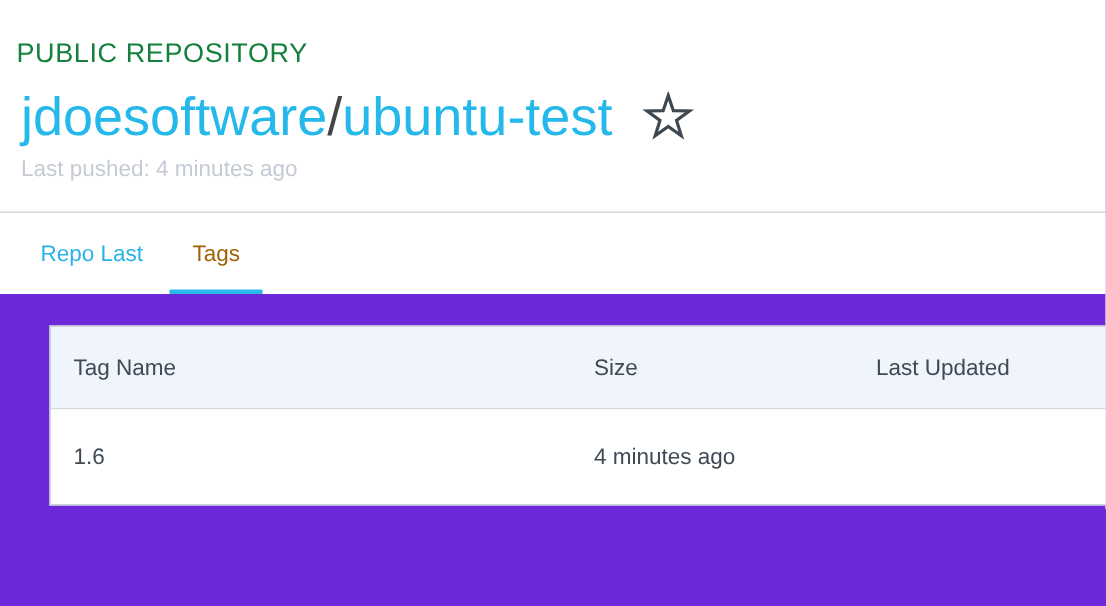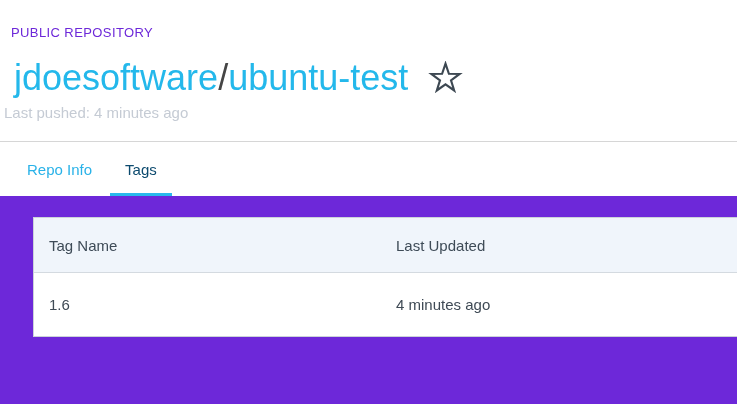--- a/index.html
+++ b/index.html
@@ -9,23 +9,23 @@
     height: 404px;
     background: #ffffff;
     font-family: "Liberation Sans", "DejaVu Sans", sans-serif;
     overflow: hidden;
     position: relative;
   }
   .overline {
     position: absolute;
     left: 11px;
     top: 25px;
-    font-size: 13px;
+    font-size: 18px;
     letter-spacing: 0.4px;
-    color: #6d28d9;
+    color: #15803d;
   }
   .repo-title {
     position: absolute;
     left: 10px;
     top: 53px;
     font-size: 36px;
     font-weight: 400;
     color: #24b8eb;
     white-space: nowrap;
   }
@@ -39,21 +39,21 @@
     width: 35px;
     height: 35px;
     background: none;
     border: none;
     padding: 0;
     cursor: pointer;
   }
   .star-btn svg { display: block; }
   .last-pushed {
     position: absolute;
-    left: 4px;
+    left: 14px;
     top: 104px;
     font-size: 15px;
     color: #c5cbd4;
   }
   .top-divider {
     position: absolute;
     left: 0;
     top: 141px;
     width: 100%;
     height: 1px;
@@ -76,21 +76,21 @@
     align-items: center;
     padding: 0 15px;
     margin-right: 3px;
     font-size: 15px;
     color: #29b2e8;
     cursor: pointer;
     position: relative;
     white-space: nowrap;
   }
   .tab.active {
-    color: #0c4a6e;
+    color: #a16207;
   }
   .tab.active::after {
     content: "";
     position: absolute;
     left: 0;
     right: 0;
     bottom: 0;
     height: 3px;
     background: #29b9ec;
   }
@@ -147,28 +147,29 @@
       <polygon points="16,2.5 19.2,12.05 29.3,12.2 21.2,18.2 24.2,27.8 16,22 7.8,27.8 10.8,18.2 2.7,12.2 12.8,12.05" fill="none" stroke="#3d4852" stroke-width="2" stroke-linejoin="miter"></polygon>
     </svg>
   </span>
 </button>
 
 <div class="last-pushed">Last pushed: 4 minutes ago</div>
 
 <div class="top-divider"></div>
 
 <nav class="tabbar">
-  <div class="tab">Repo Info</div>
+  <div class="tab">Repo Last</div>
   <div class="tab active">Tags</div>
 </nav>
 
 <div class="content">
   <div class="card">
     <div class="thead">
       <div class="col1">Tag Name</div>
+      <div class="col2">Size</div>
       <div class="col3">Last Updated</div>
     </div>
     <div class="trow">
       <div class="col1">1.6</div>
       <div class="col3">4 minutes ago</div>
     </div>
   </div>
 </div>
 
 </body></html>

